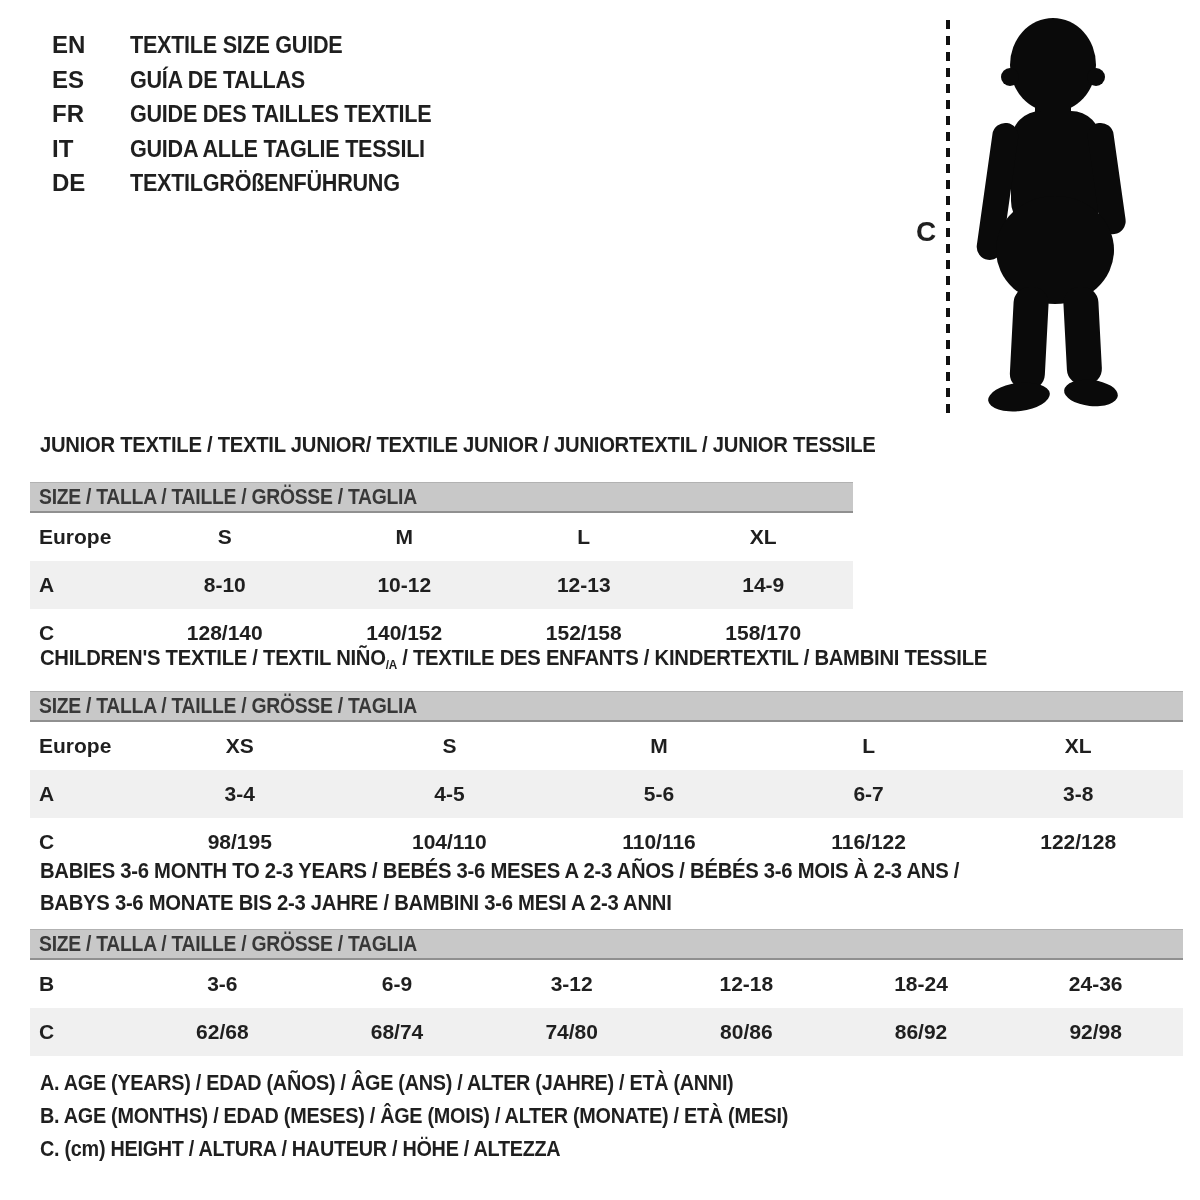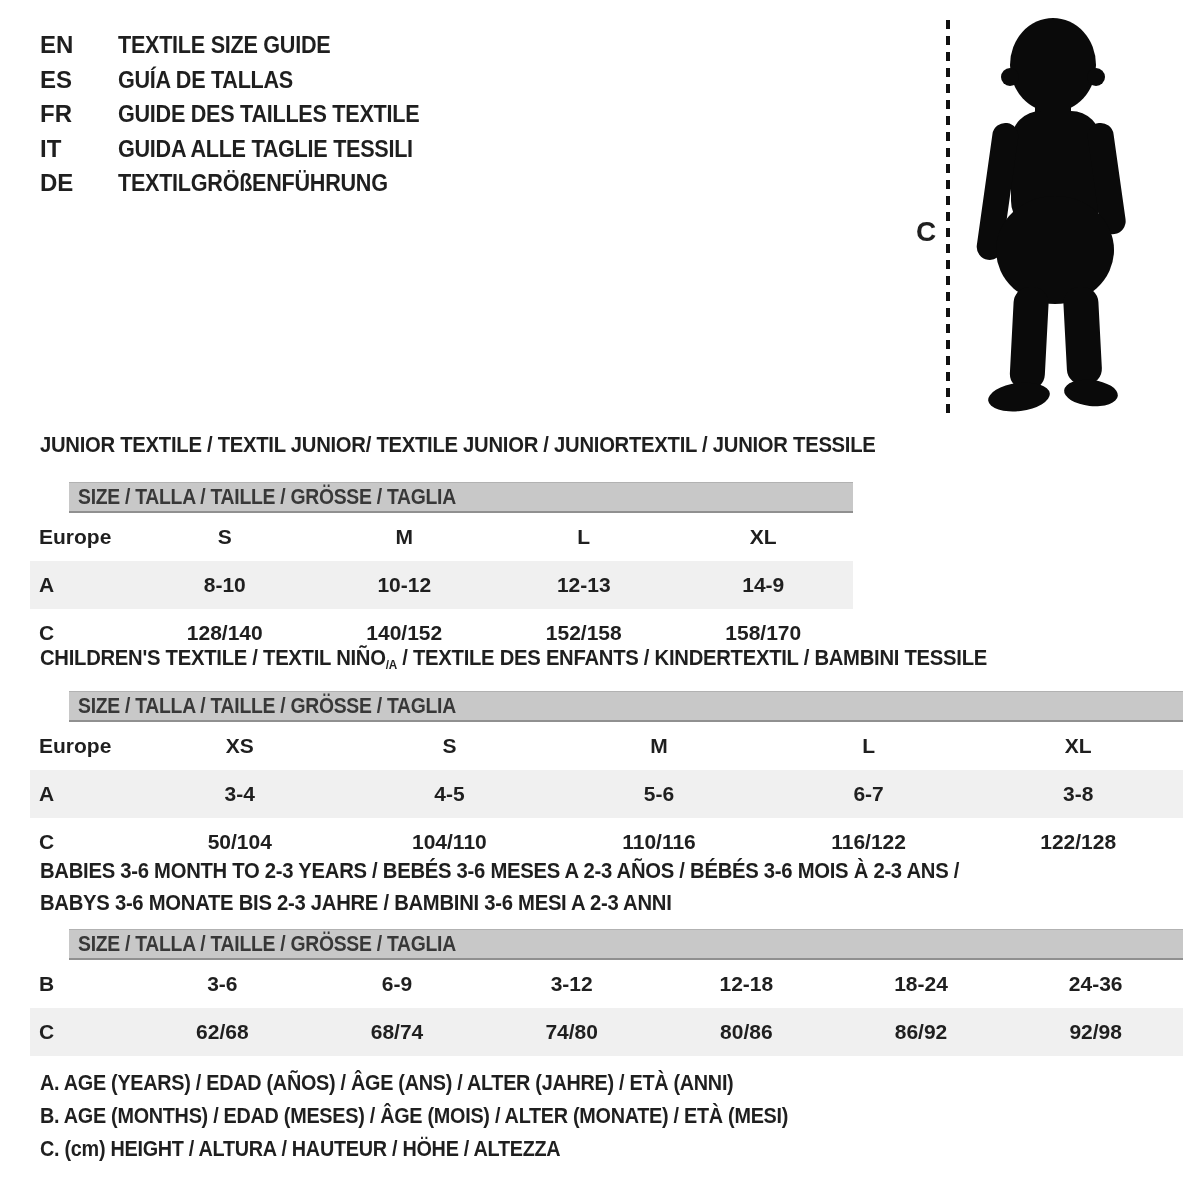--- a/index.html
+++ b/index.html
@@ -7,42 +7,42 @@
     width:1200px; height:1200px; position:relative; background:#ffffff;
     font-family:"Liberation Sans", sans-serif; font-weight:700; color:#1f1f1f;
     overflow:hidden;
   }
   .abs { position:absolute; }
   .cn { display:inline-block; transform:scaleX(.9); transform-origin:0 50%; white-space:nowrap; letter-spacing:-0.3px; }
 
   
   .lang-block { left:40px; top:28px; }
   .lang-row { display:flex; height:34.5px; align-items:center; font-size:24px; }
-  .lang-code { width:78px; flex:0 0 78px; }
+  .lang-code { width:78px; flex:0 0 78px;margin-left:12px; }
 
   
   .height-line {
     left:946px; top:20px; width:4px; height:397px;
     background:repeating-linear-gradient(to bottom, #101010 0 9px, transparent 9px 16px);
   }
   .height-label { left:916px; top:216px; font-size:28px; }
   .figure-svg { left:965px; top:15px; }
   .figure-svg * { fill:#0a0a0a; }
 
   
   .section-title { position:absolute; font-size:22.5px; }
   .title-sub { font-size:0.58em; vertical-align:-0.28em; }
 
   
   .size-table { position:absolute; }
   .size-band {
     box-sizing:border-box; height:31px; background:#c8c8c8;
     border-top:1px solid #b2b2b2; border-bottom:2px solid #909090;
     display:flex; align-items:center; padding-left:9px;
-    font-size:21.5px; color:#383838;margin-left:39px;
+    font-size:21.5px; color:#383838;
   }
   .trow { height:48px; display:grid; align-items:center; font-size:21px; }
   .t1 .trow { grid-template-columns:105px repeat(4,1fr); }
   .t2 .trow { grid-template-columns:105px repeat(5,1fr); }
   .t3 .trow { grid-template-columns:105px repeat(6,1fr); }
   .trow .c { text-align:center; }
   .trow .l { padding-left:9px; }
   .alt { background:#f0f0f0; }
 
   
@@ -140,21 +140,21 @@
   <div class="trow alt">
     <span class="l">A</span>
     <span class="c">3-4</span>
     <span class="c">4-5</span>
     <span class="c">5-6</span>
     <span class="c">6-7</span>
     <span class="c">3-8</span>
   </div>
   <div class="trow">
     <span class="l">C</span>
-    <span class="c">50/104</span>
+    <span class="c">98/195</span>
     <span class="c">104/110</span>
     <span class="c">110/116</span>
     <span class="c">116/122</span>
     <span class="c">122/128</span>
   </div>
 </div>
 
 <div class="section-title" style="left:40px; top:855px; line-height:32px;">
   <span class="cn">BABIES 3-6 MONTH TO 2-3 YEARS / BEBÉS 3-6 MESES A 2-3 AÑOS / BÉBÉS 3-6 MOIS À 2-3 ANS /</span><br>
   <span class="cn">BABYS 3-6 MONATE BIS 2-3 JAHRE / BAMBINI 3-6 MESI A 2-3 ANNI</span>

